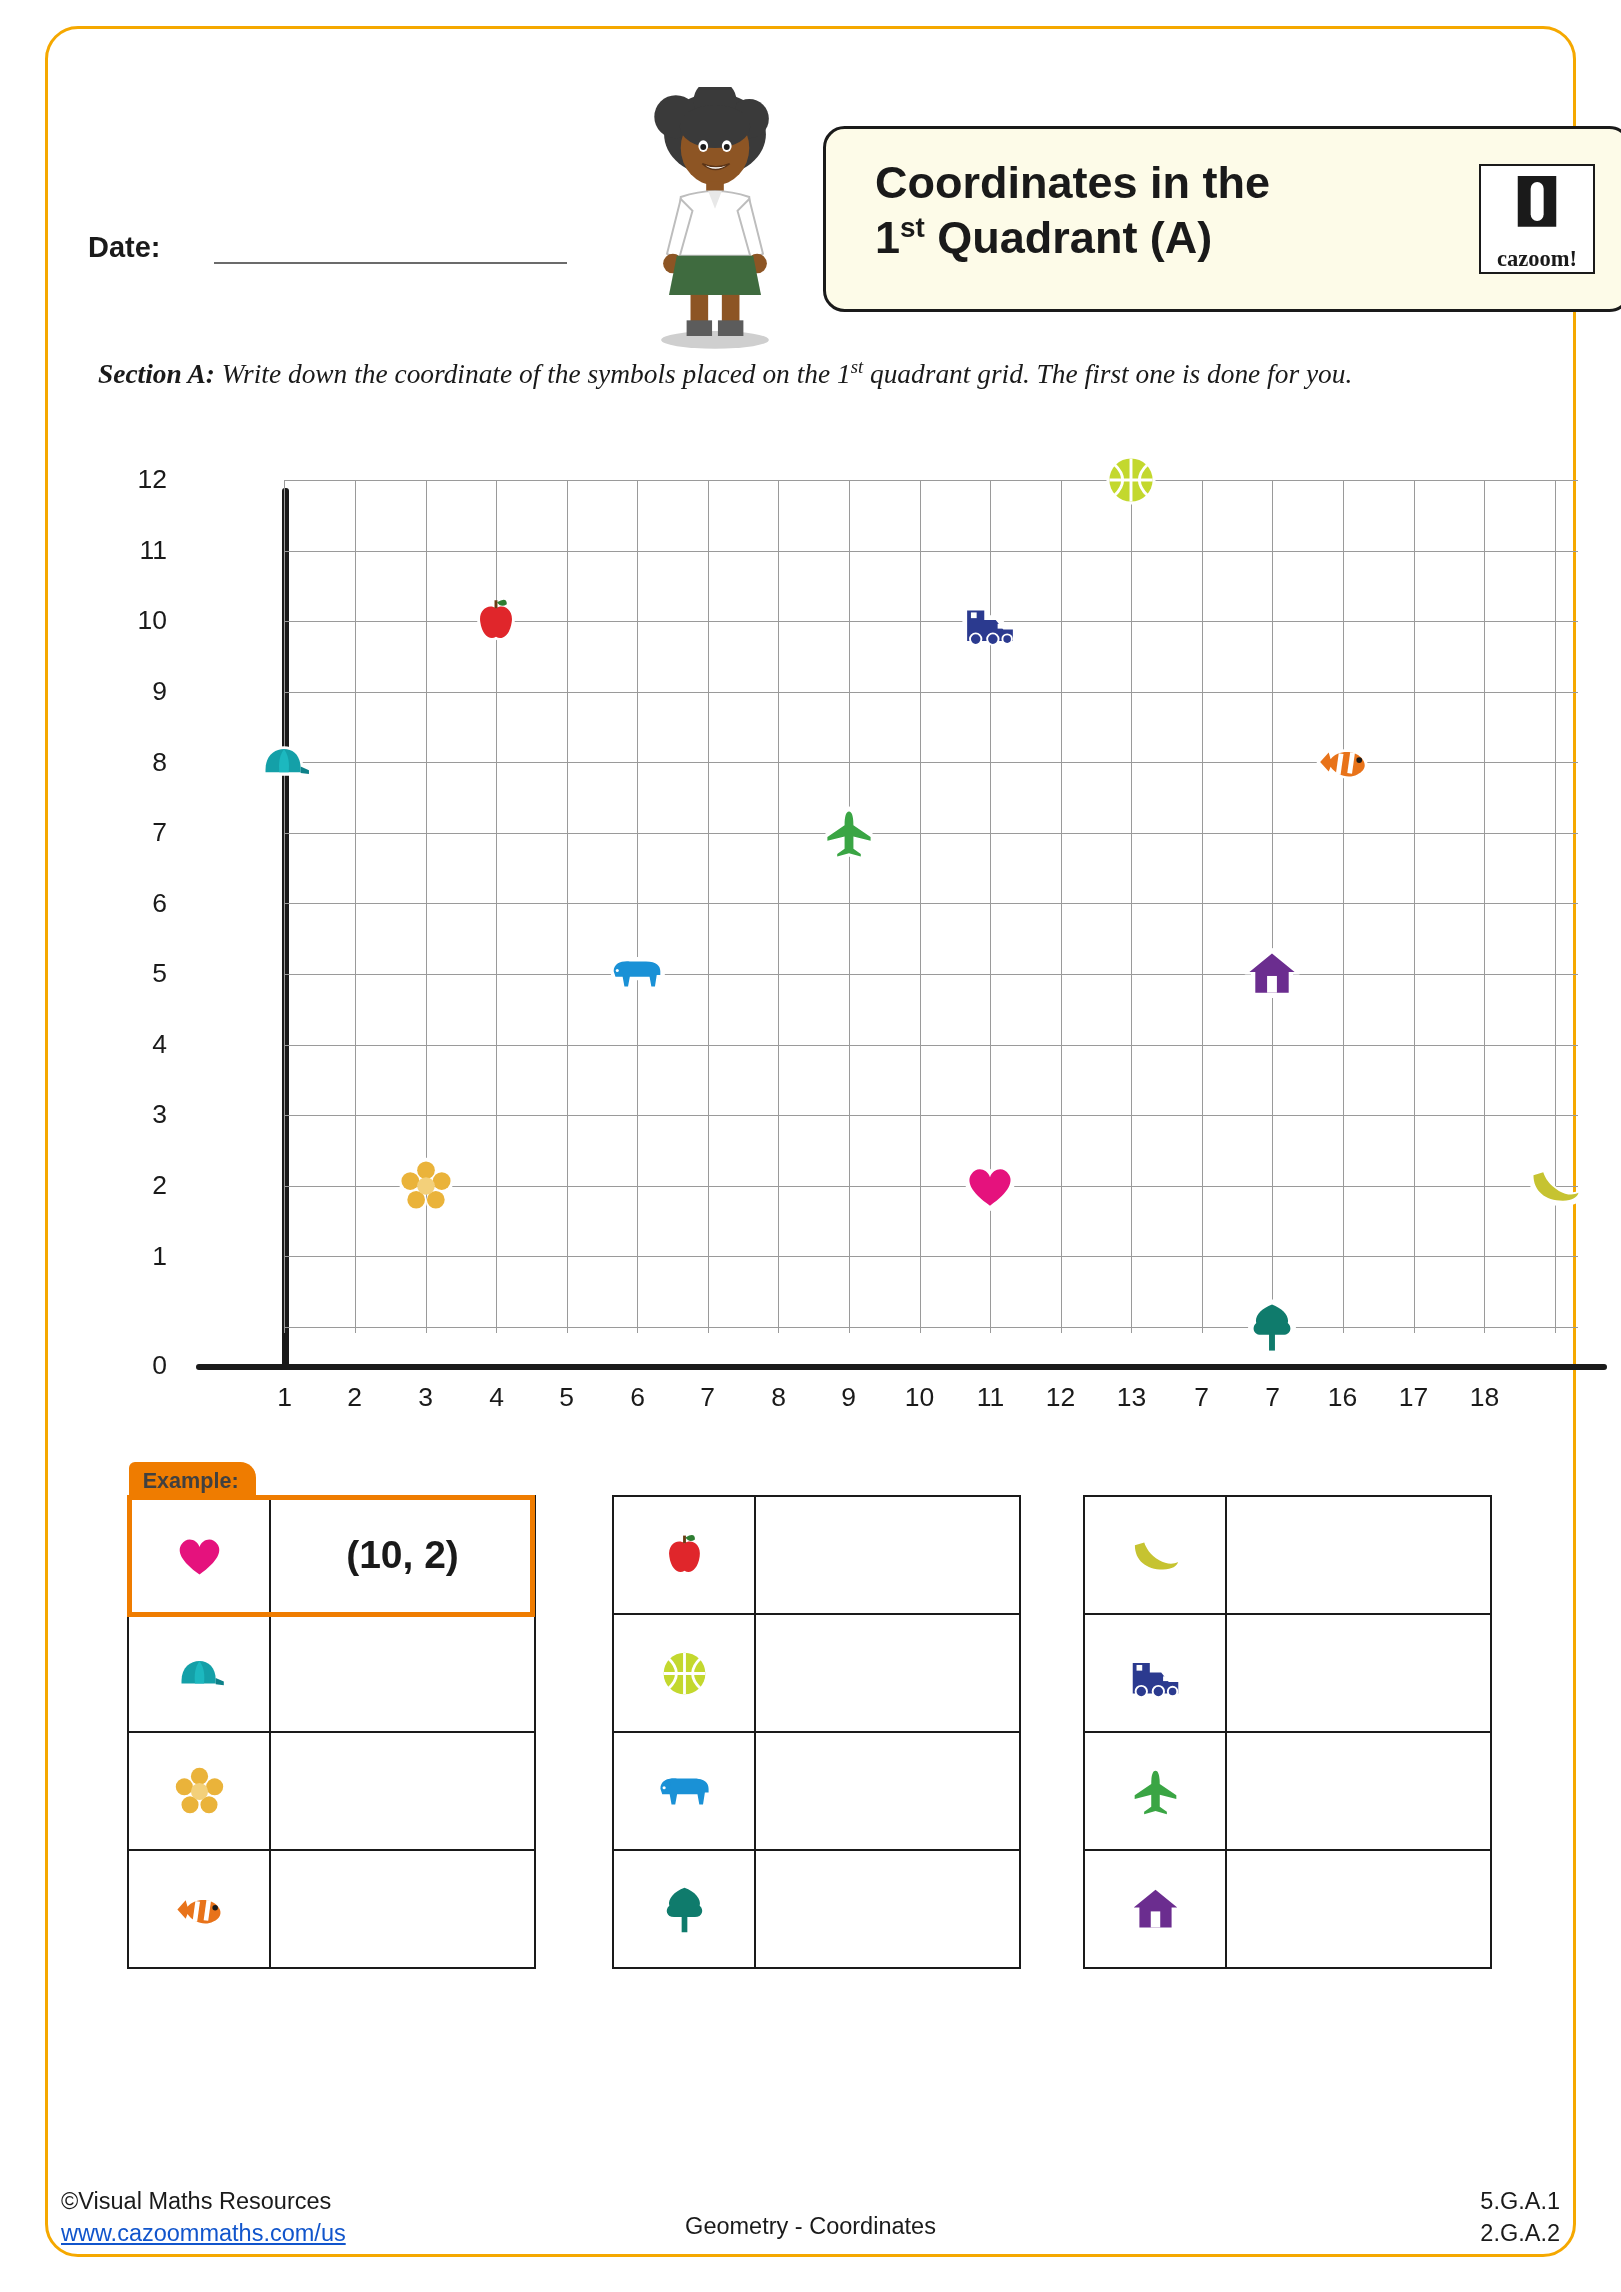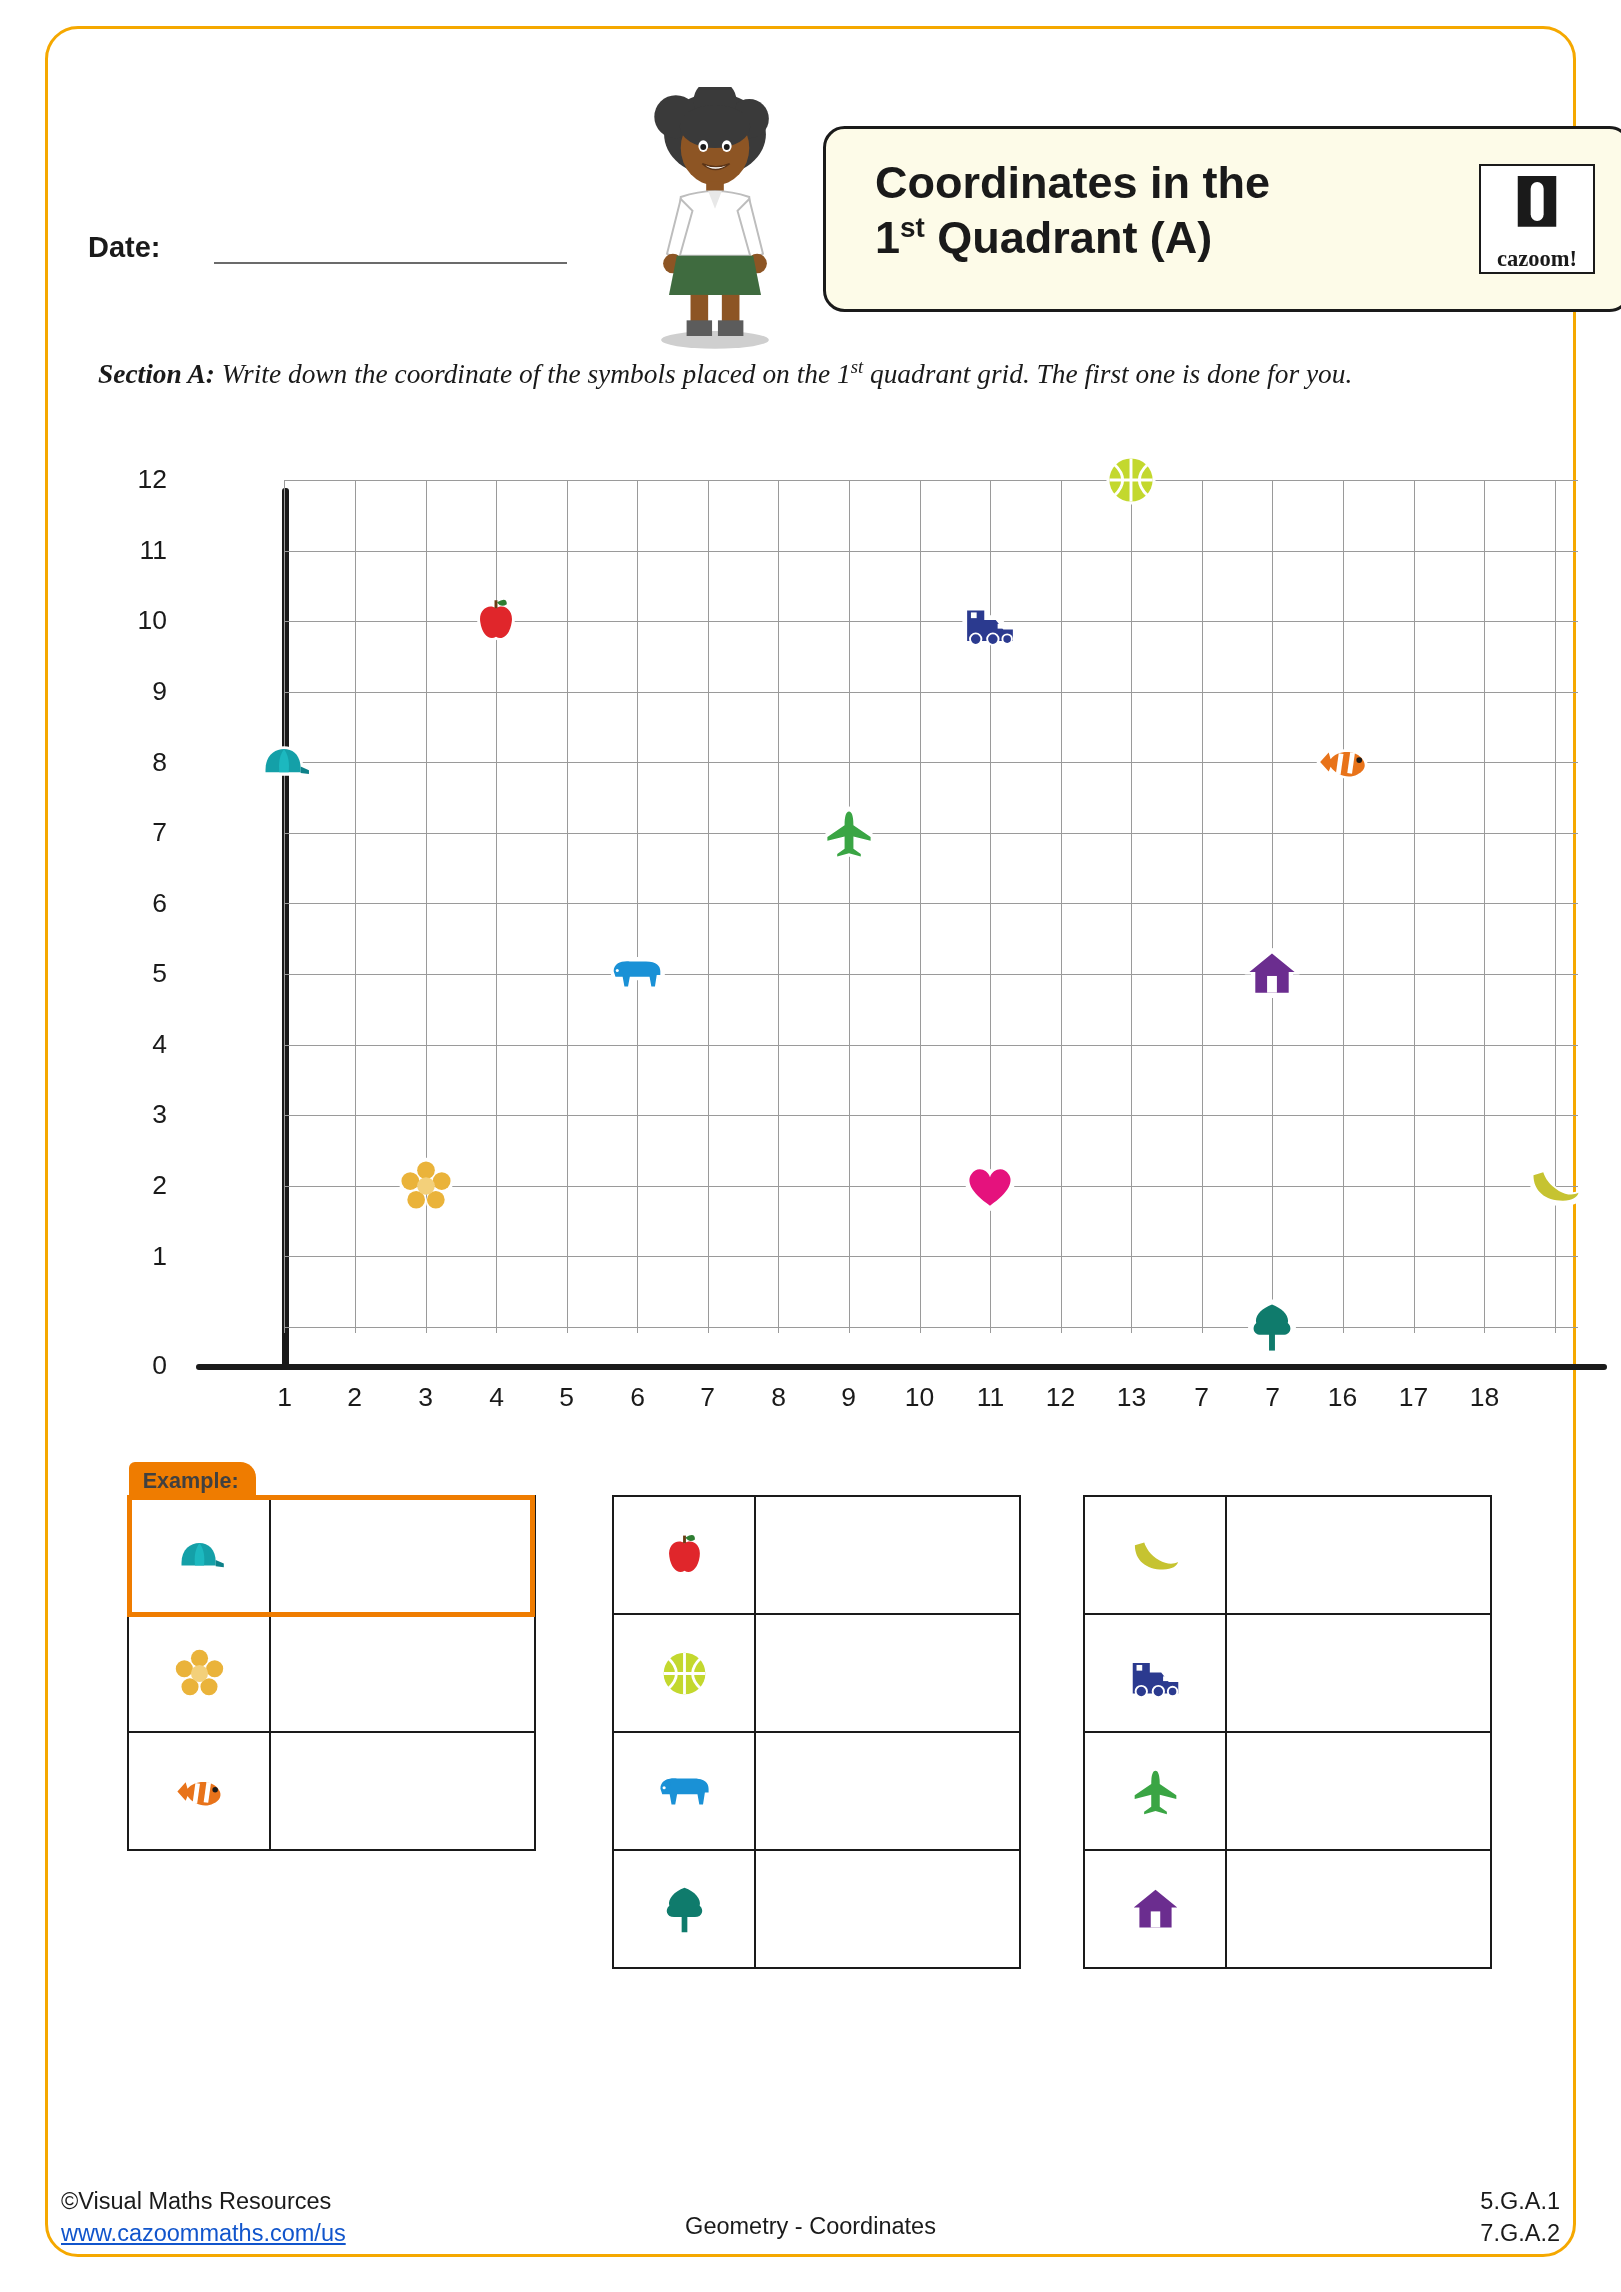--- a/index.html
+++ b/index.html
@@ -556,20 +556,33 @@
 </div>
 
 <div class="tables">
 
   <div class="example-wrap">
     <div class="example-label">Example:</div>
   </div>
 
   <table class="ans-table" style="left:0px; top:0px;">
     <tbody>
+        <tr>
+      <td>
+        <div class="cell-icon">
+          <svg width="55" height="51" viewBox="0 0 58 54">
+            <path d="M29 50 C6 34 2 22 8 13 C14 4 26 6 29 16 C32 6 44 4 50 13 C56 22 52 34 29 50 Z" fill="#ffffff" stroke="#ffffff" stroke-width="5" stroke-linejoin="round"></path>
+            <path d="M29 47 C9 33 5 22 10 15 C15 7 26 9 29 18 C32 9 43 7 48 15 C53 22 49 33 29 47 Z" fill="#e5127d"></path>
+          </svg>
+        </div>
+      </td>
+      <td class="answer-cell">
+        <span class="example-answer">(10, 2)</span>
+      </td>
+    </tr>
     <tr>
       <td>
         <div class="cell-icon">
           <svg width="61" height="45" viewBox="0 0 66 50">
             <path d="M10 34 C10 16 22 8 33 8 C44 8 54 16 54 32 L60 34 L60 40 L8 40 Z" fill="#ffffff"></path>
             <path d="M13 33 C13 18 23 11 33 11 C43 11 51 18 51 32 L51 36 H13 Z" fill="#14a0a8"></path>
             <path d="M51 30 L60 34 L60 38 L51 37 Z" fill="#0d8189"></path>
             <path d="M33 11 C28 18 27 26 28 36 L38 36 C39 26 38 18 33 11 Z" fill="#1cb8bf"></path>
           </svg>
         </div>
@@ -731,16 +744,16 @@
 </div>
 
 <div class="footer">
   <div class="footer-left">
     <div>©Visual Maths Resources</div>
     <a href="#">www.cazoommaths.com/us</a>
   </div>
   <div class="footer-center">Geometry - Coordinates</div>
   <div class="footer-right">
     <div>5.G.A.1</div>
-    <div>7.G.A.2</div>
+    <div>2.G.A.2</div>
   </div>
 </div>
 
 
 </body></html>

